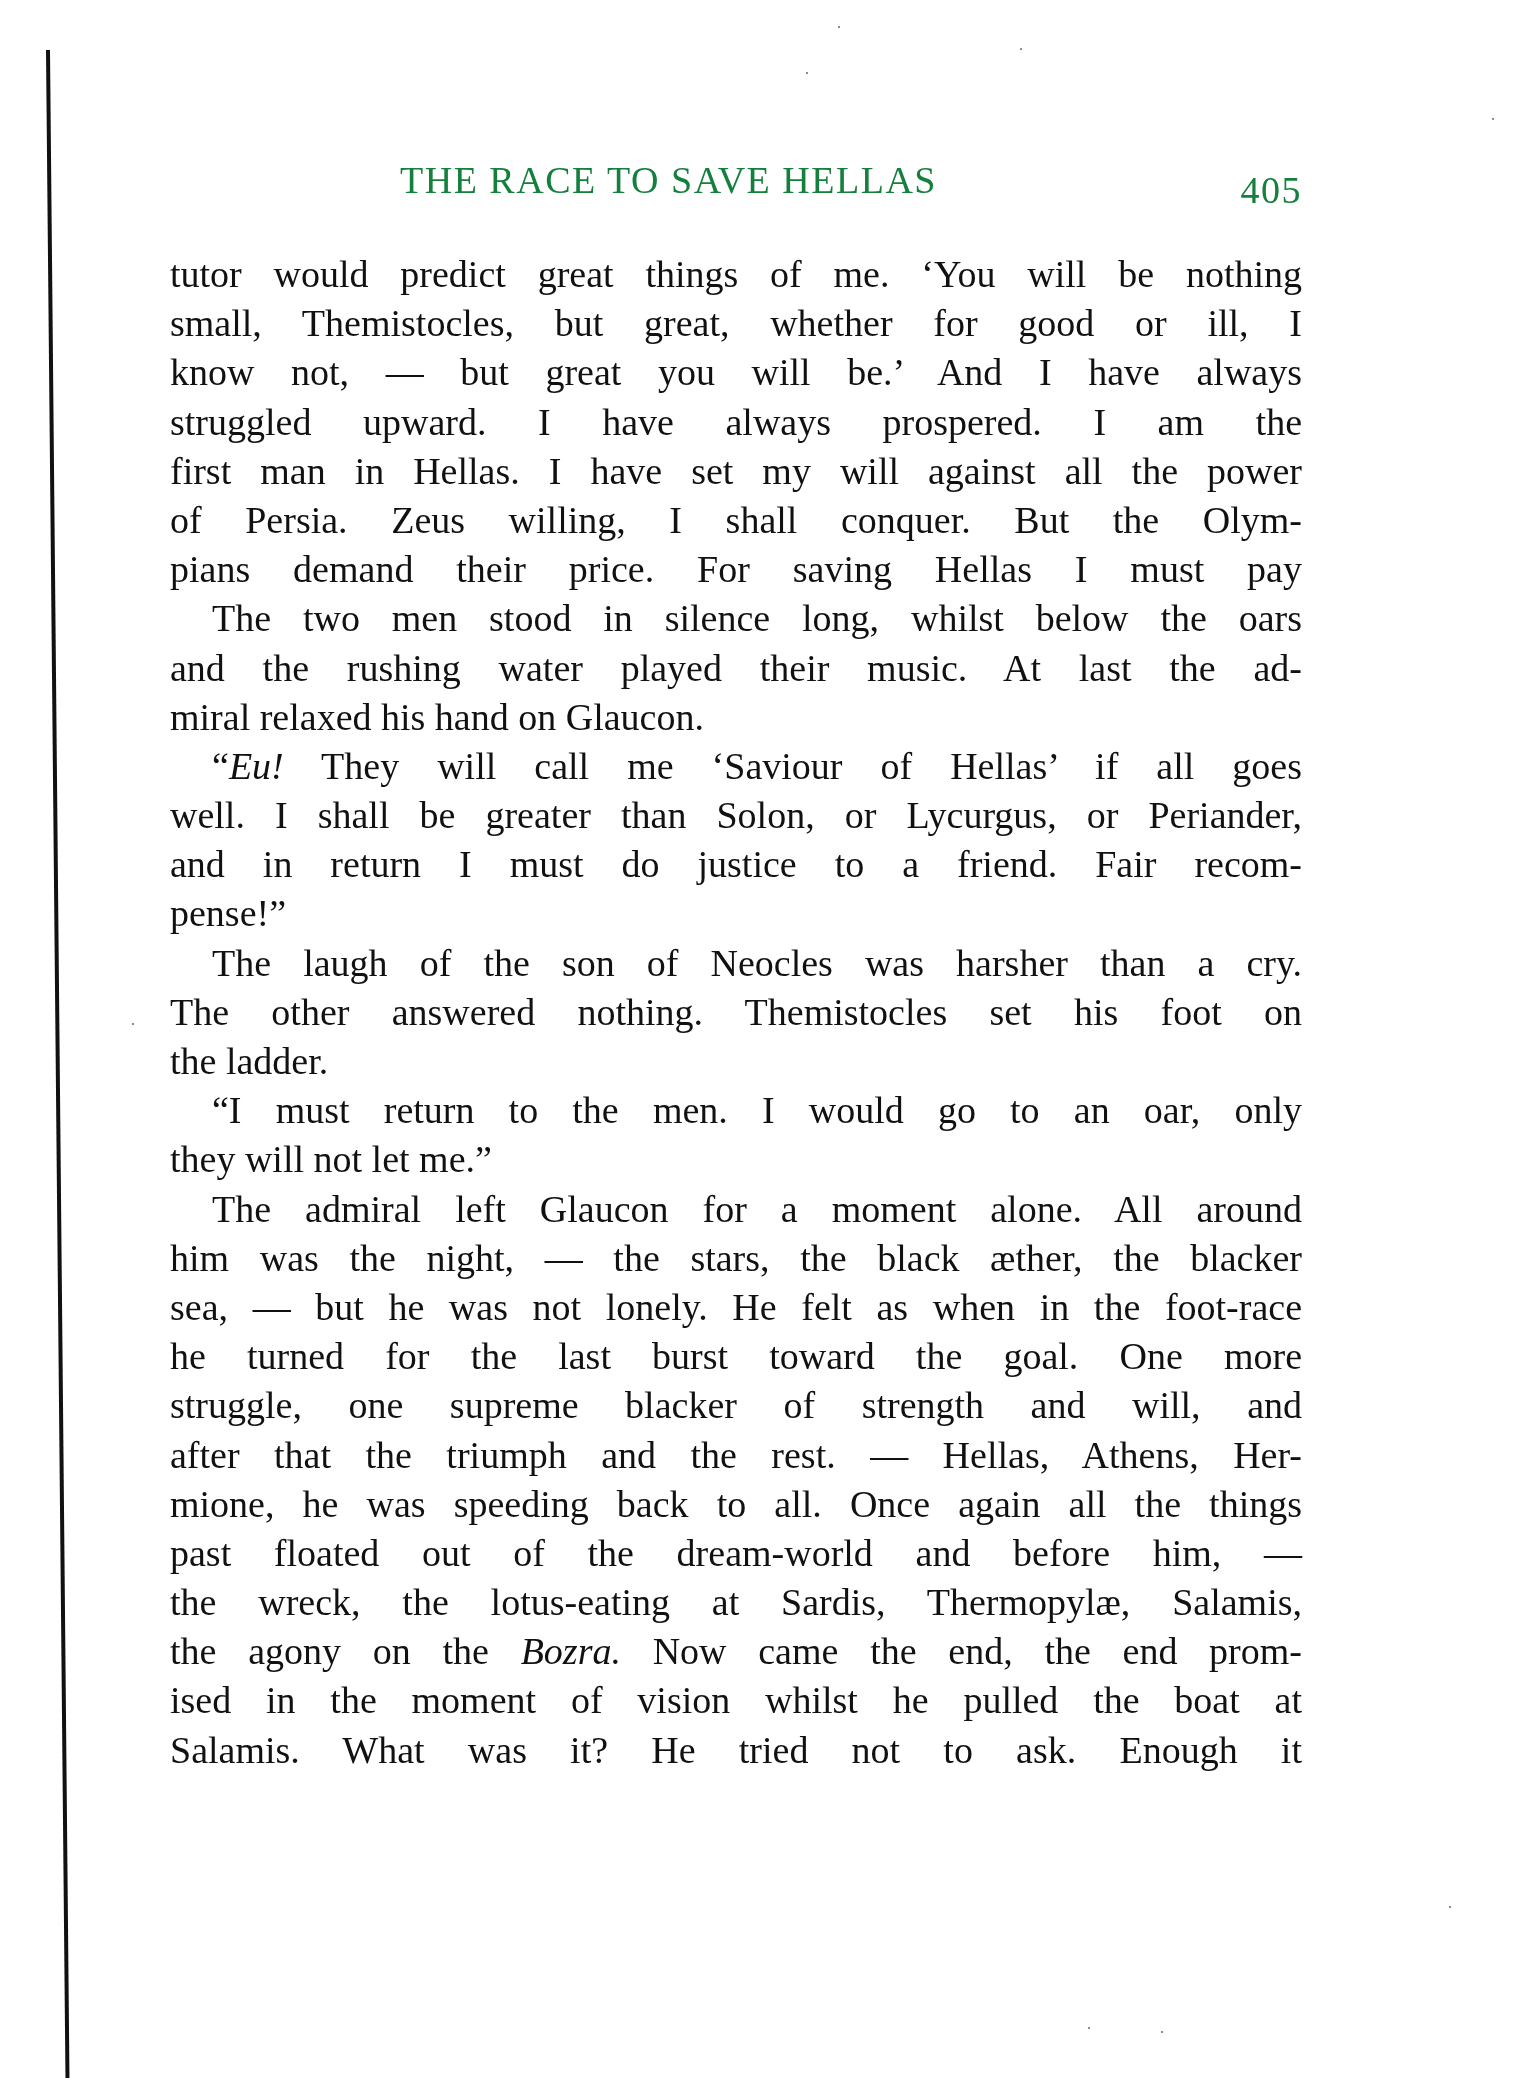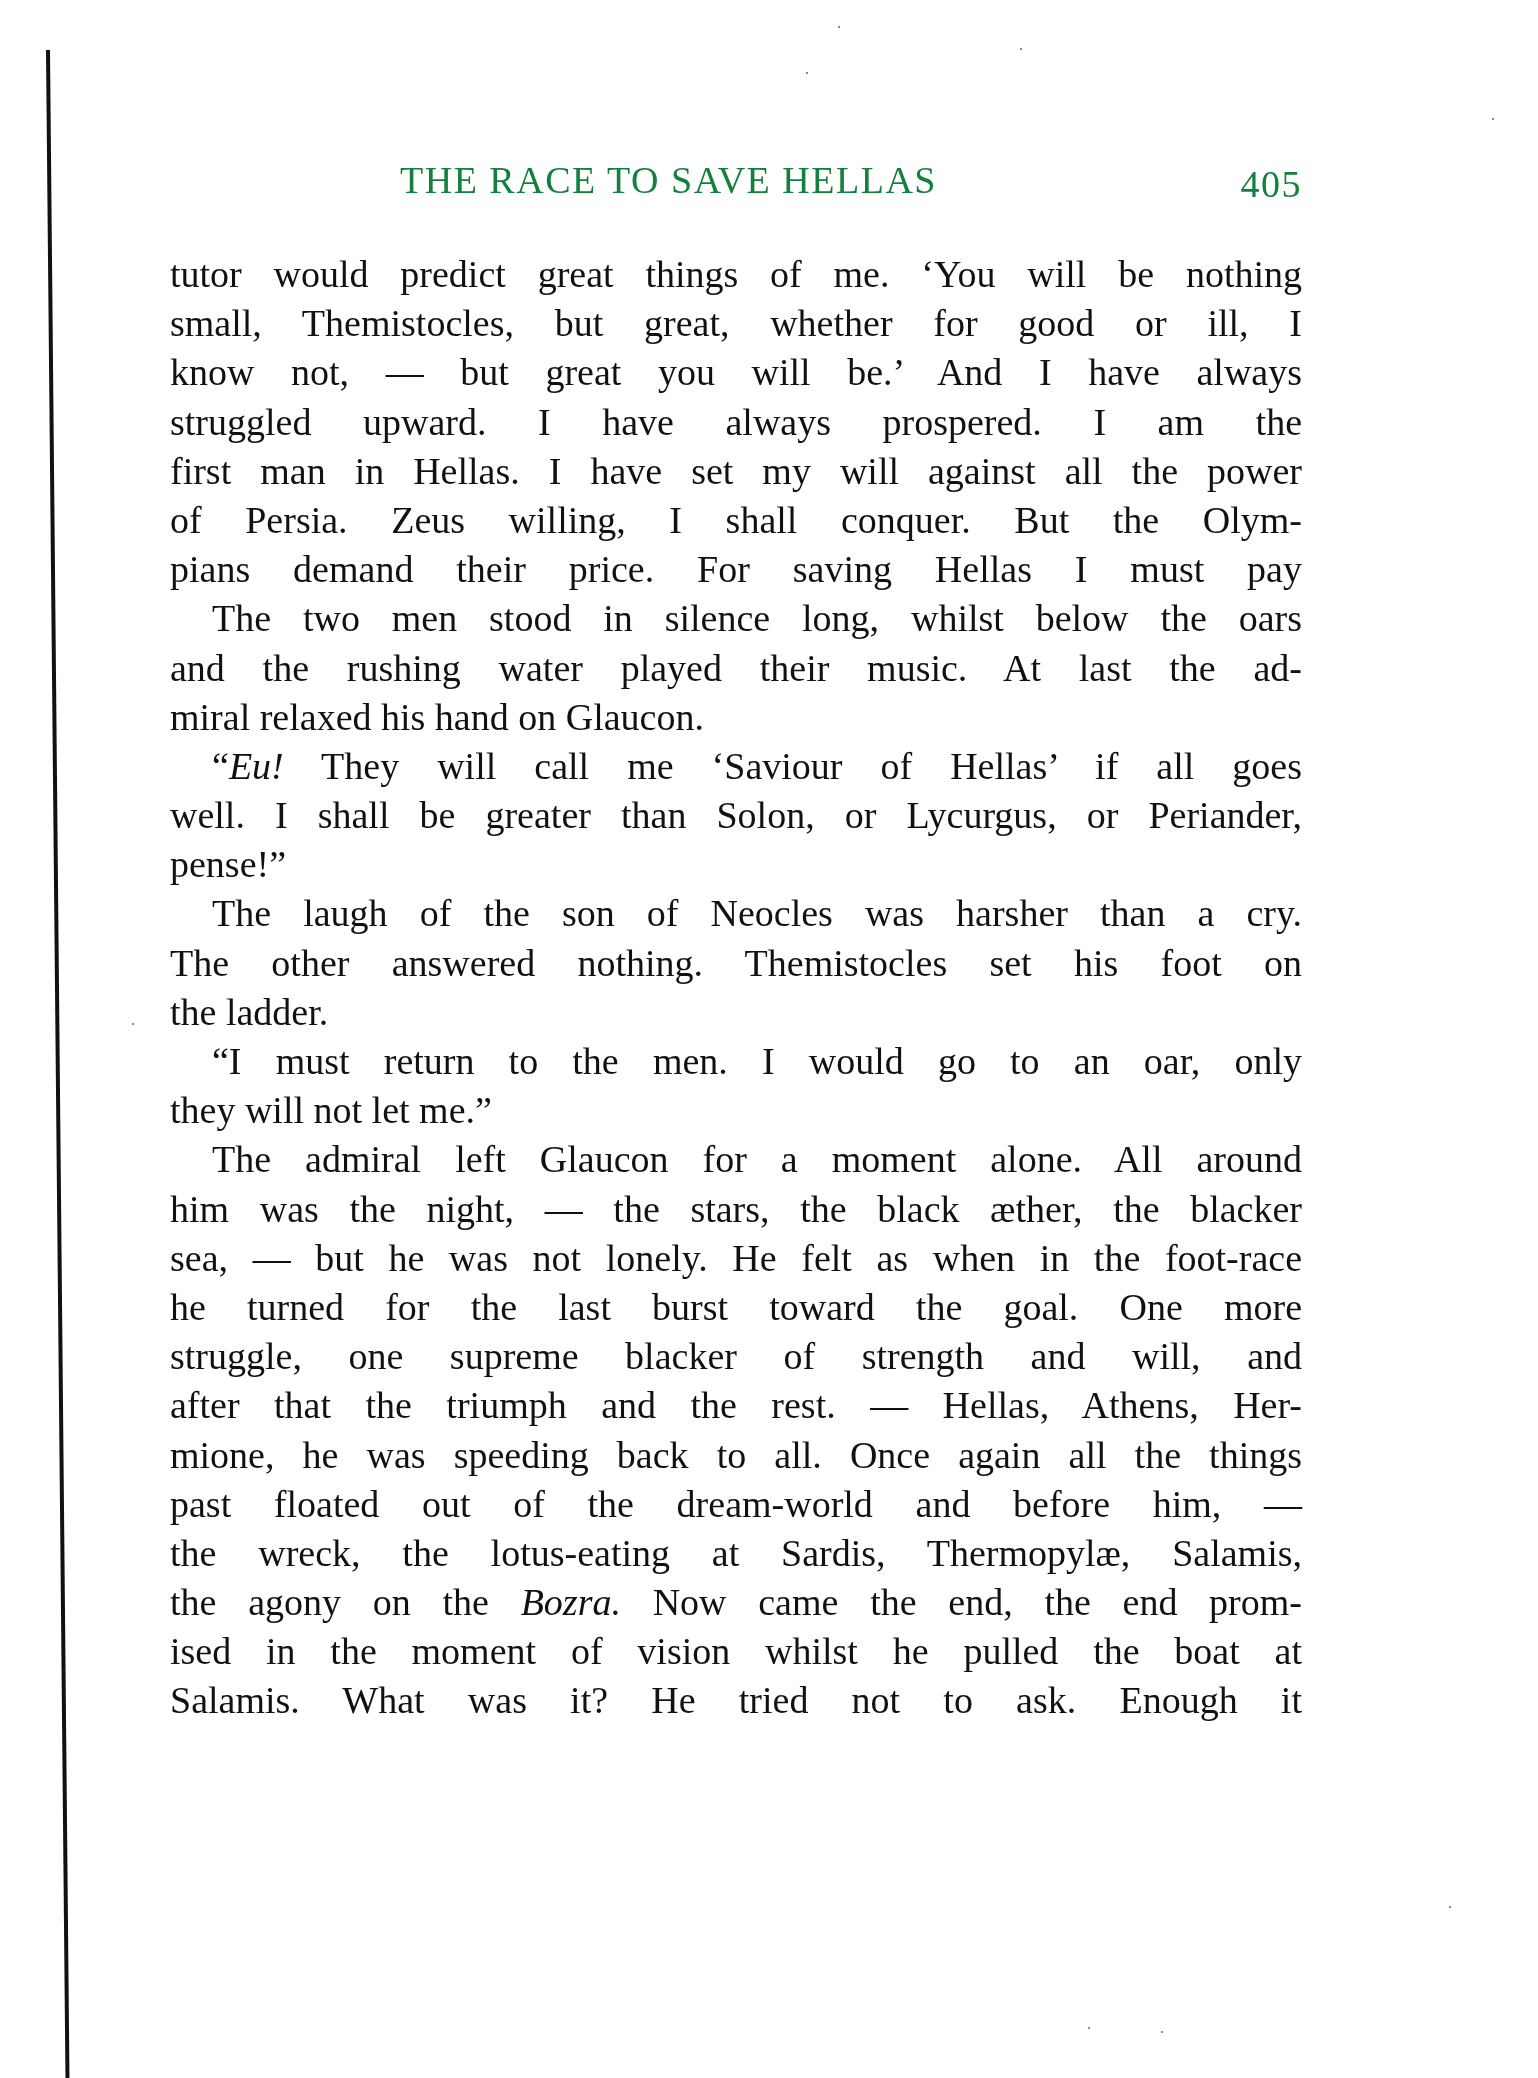--- a/index.html
+++ b/index.html
@@ -7,21 +7,21 @@
   .page-edge {
     position: absolute; left: 46px; top: 50px; width: 4px; height: 2030px;
     background: #111; transform-origin: top left; transform: rotate(-0.55deg);
   }
   .running-head {
     position: absolute; top: 158px; left: 170px; width: 1132px; height: 50px;
     font-family: "Liberation Serif", "DejaVu Serif", serif; font-size: 38px;
     color: #15803d; letter-spacing: 1.5px;
   }
   .running-head .title { position: absolute; left: 230px; top: 0; }
-  .running-head .folio { position: absolute; right: 0; top: 4px; }
+  .running-head .folio { position: absolute; right: 0; top: 10px; }
   .body-text {
     position: absolute; top: 250px; left: 170px; width: 1132px;
     font-family: "Liberation Serif", "DejaVu Serif", serif; font-size: 38px;
     line-height: 49.2px; color: #111;
   }
   .line { display: block; height: 49.2px; white-space: nowrap; text-align: justify; text-align-last: justify; }
   .line.last { text-align-last: left; }
   .line.indent { padding-left: 42px; }
   .line i { font-style: italic; }
   .speck { position: absolute; width: 2px; height: 2px; background: #666; border-radius: 1px; }
@@ -42,20 +42,21 @@
     <span class="line"><span>know not, — but great you will be.’  And I have always</span></span>
     <span class="line"><span>struggled upward.  I have always prospered.  I am the</span></span>
     <span class="line"><span>first man in Hellas.  I have set my will against all the power</span></span>
     <span class="line"><span>of Persia.  Zeus willing, I shall conquer.  But the Olym-</span></span>
     <span class="line"><span>pians demand their price.  For saving Hellas I must pay</span></span>
     <span class="line indent"><span>The two men stood in silence long, whilst below the oars</span></span>
     <span class="line"><span>and the rushing water played their music.  At last the ad-</span></span>
     <span class="line last"><span>miral relaxed his hand on Glaucon.</span></span>
     <span class="line indent"><span>“</span><i>Eu!</i><span>  They will call me ‘Saviour of Hellas’ if all goes</span></span>
     <span class="line"><span>well.  I shall be greater than Solon, or Lycurgus, or Periander,</span></span>
+    <span class="line"><span>and in return I must do justice to a friend.  Fair recom-</span></span>
     <span class="line last"><span>pense!”</span></span>
     <span class="line indent"><span>The laugh of the son of Neocles was harsher than a cry.</span></span>
     <span class="line"><span>The other answered nothing.  Themistocles set his foot on</span></span>
     <span class="line last"><span>the ladder.</span></span>
     <span class="line indent"><span>“I must return to the men.  I would go to an oar, only</span></span>
     <span class="line last"><span>they will not let me.”</span></span>
     <span class="line indent"><span>The admiral left Glaucon for a moment alone.  All around</span></span>
     <span class="line"><span>him was the night, — the stars, the black æther, the blacker</span></span>
     <span class="line"><span>sea, — but he was not lonely.  He felt as when in the foot-race</span></span>
     <span class="line"><span>he turned for the last burst toward the goal.  One more</span></span>

